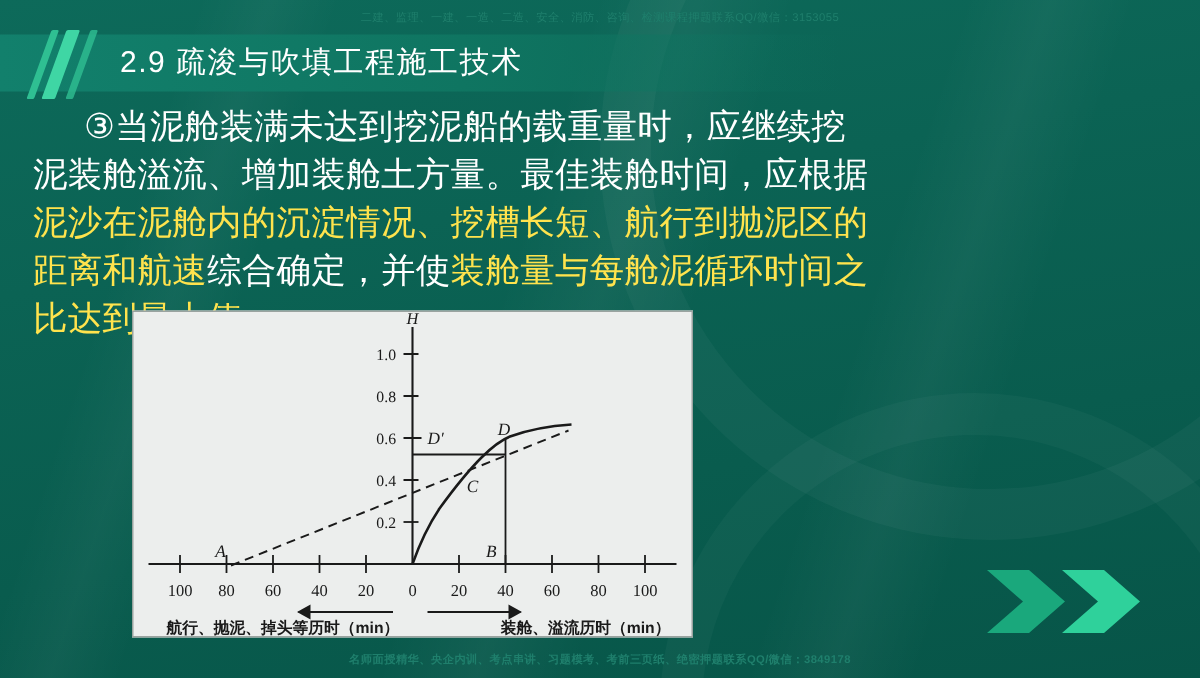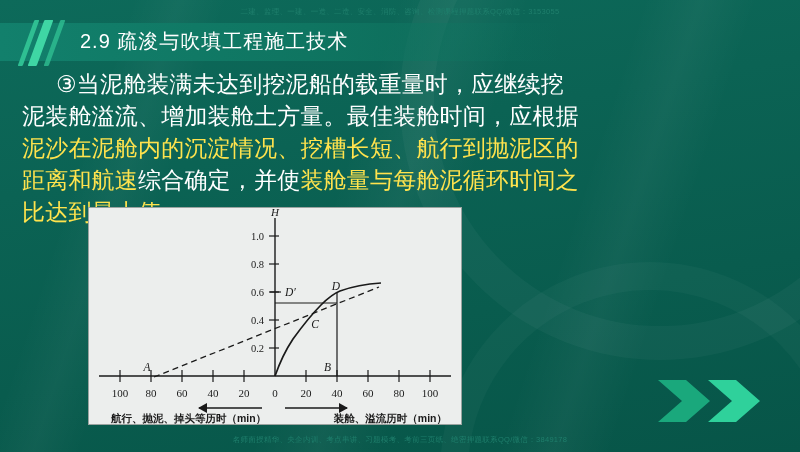--- a/index.html
+++ b/index.html
@@ -54,21 +54,21 @@
   .watermark {
     position: absolute;
     left: 0; width: 100%;
     text-align: center;
     font-size: 7.5px;
     letter-spacing: 0.3px;
     color: #1f7f6c;
     white-space: nowrap;
   }
   .watermark.top { top: 7px; }
-  .watermark.bottom { bottom: 7px; }
+  .watermark.bottom { bottom: 7px; font-weight: bold; }
 
   
   .title-bar {
     position: absolute;
     left: 0; top: 23px;
     width: 560px; height: 38px;
     background: linear-gradient(90deg, #12806c 0%, #0f7561 55%, rgba(12,101,85,0.0) 100%);
   }
   .slashes {
     position: absolute;

